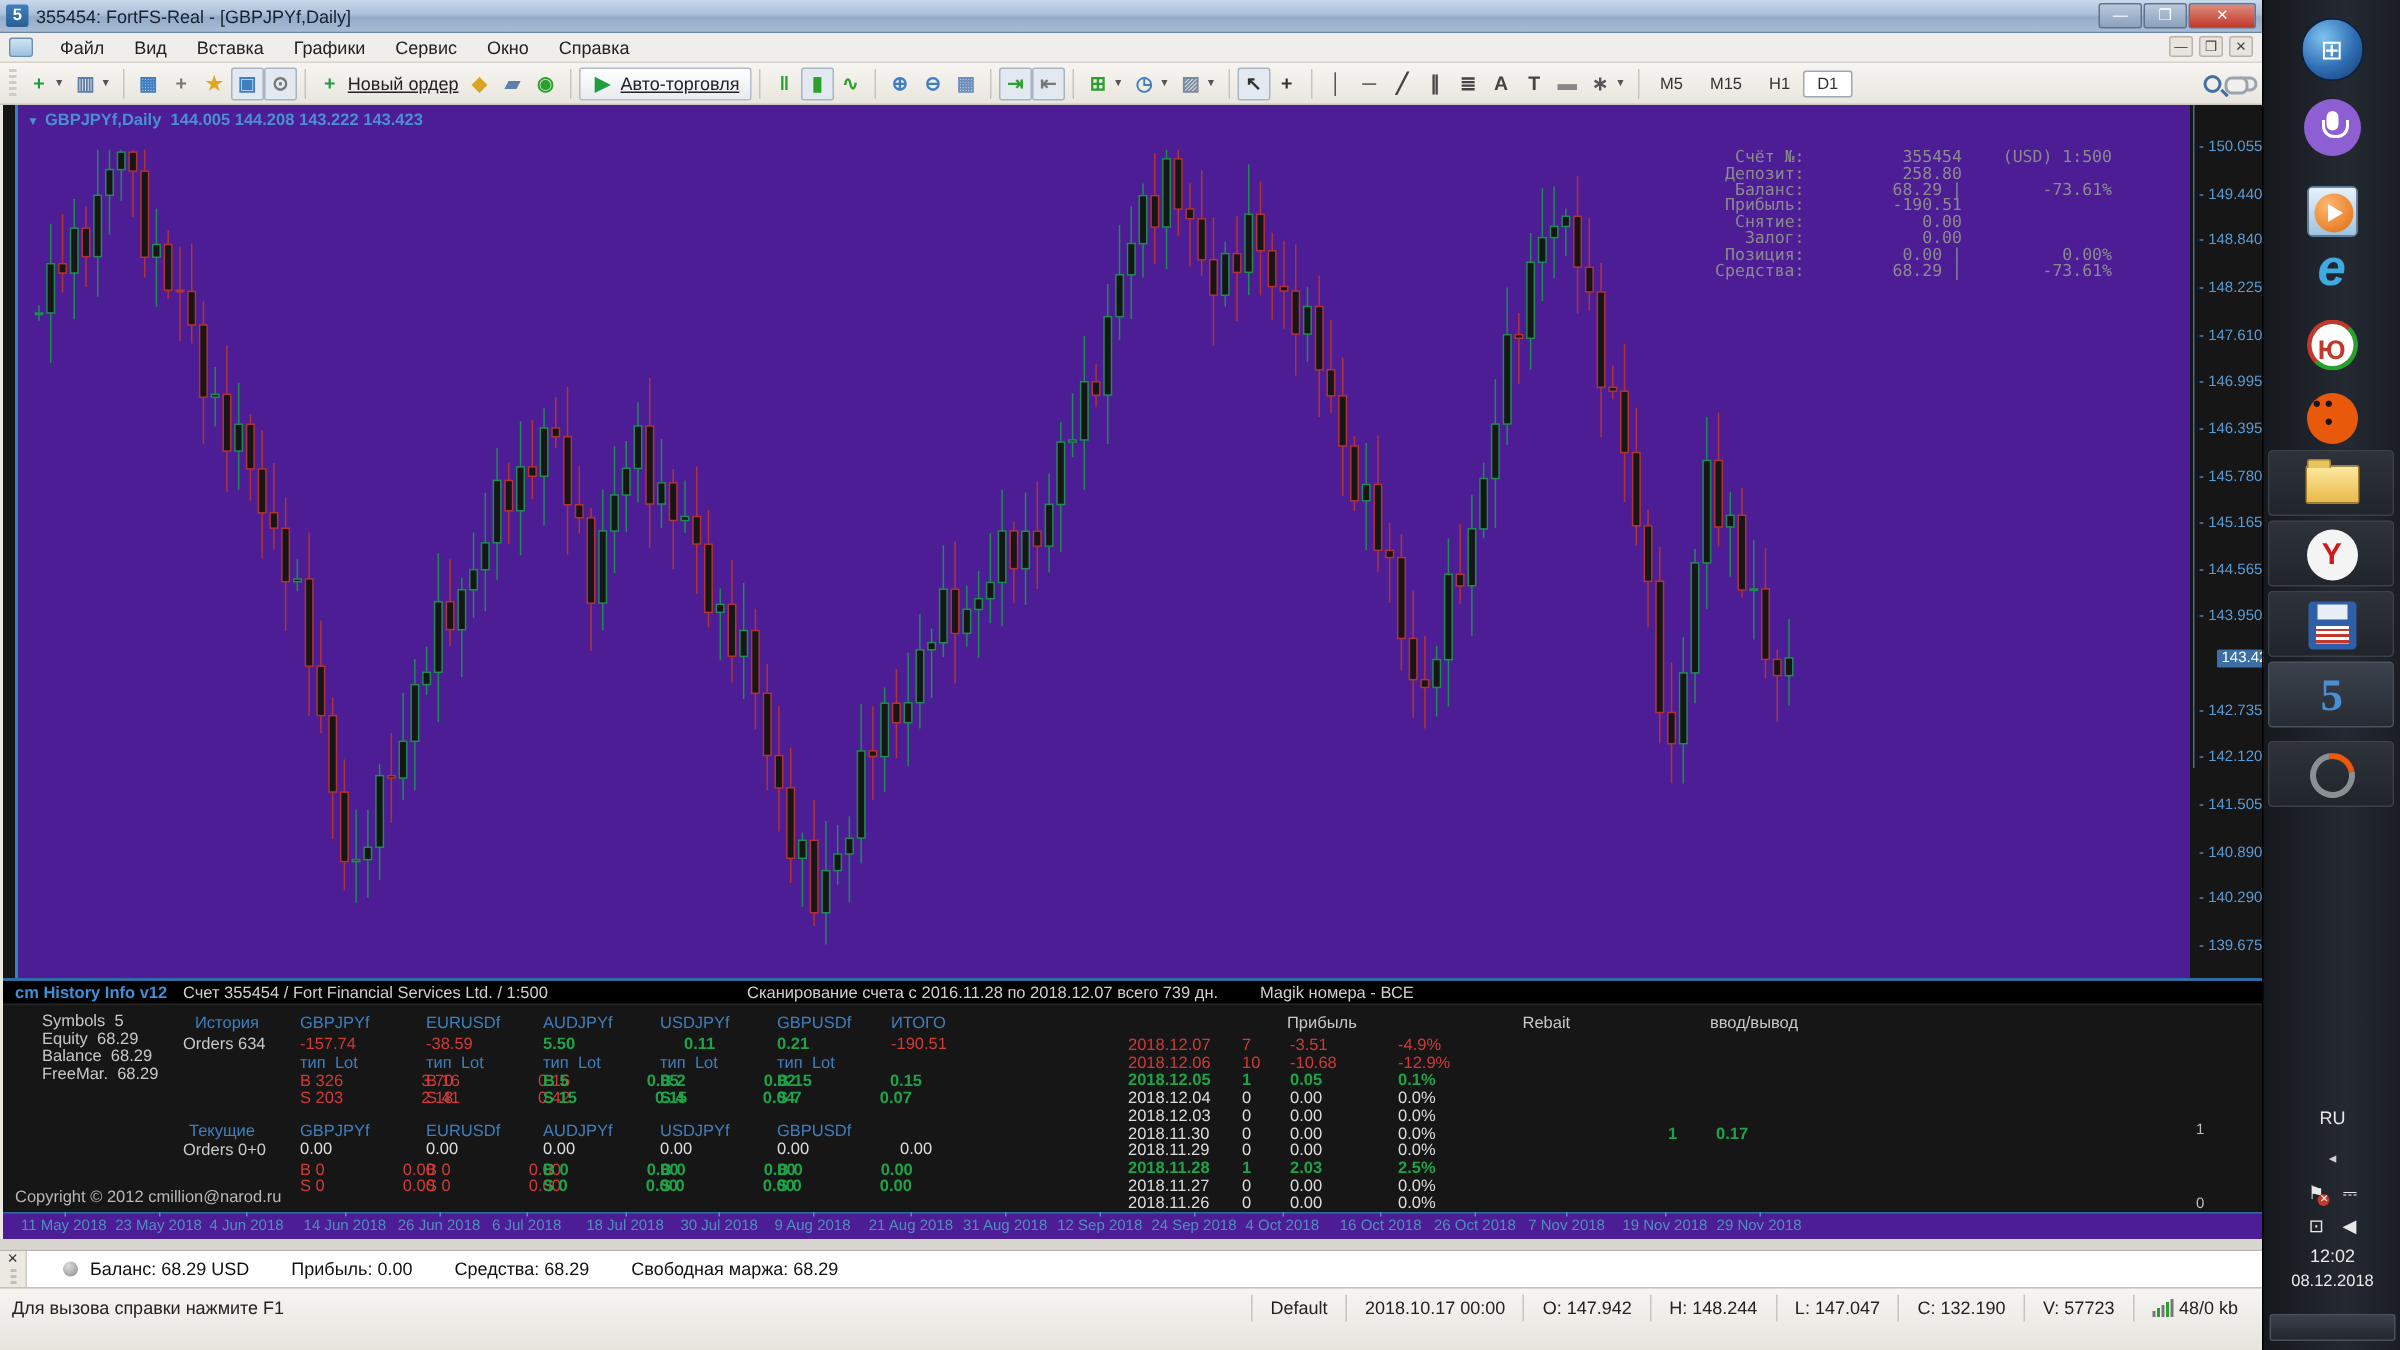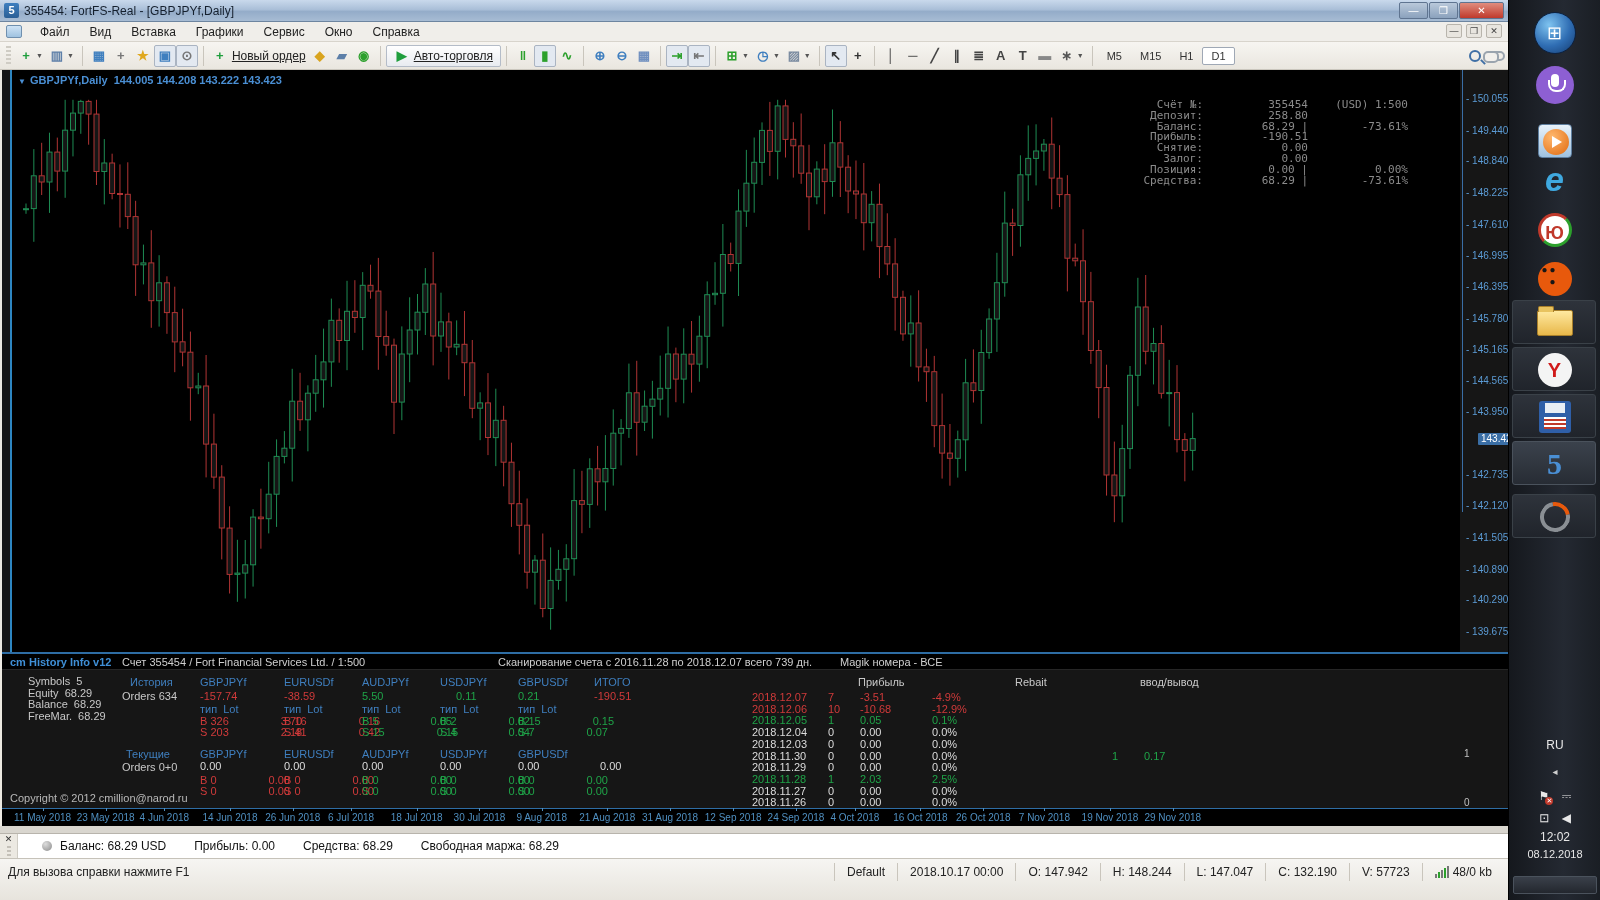--- a/index.html
+++ b/index.html
@@ -47,21 +47,21 @@
   .tf-btn.active { border-color:#9fa8b5; background:#fff; }
   .icon-search { position:relative; width:12px; height:12px; border:2px solid #3f6fa5; border-radius:50%; }
   .icon-search::after { content:""; position:absolute; left:9px; top:9px; width:6px; height:2px;
     background:#3f6fa5; transform:rotate(45deg); }
   .icon-chat { position:relative; width:16px; height:10px; border:2px solid #9aa4ae; border-radius:6px; }
   .icon-chat::after { content:""; position:absolute; left:-8px; top:-2px; width:12px; height:8px;
     border:2px solid #9aa4ae; border-radius:5px; background:#f2f0ec; }
 
   
   .chart-wrap { position:absolute; left:2px; top:70px; width:1506px; height:582px; background:#161616; }
-  .plot { position:absolute; left:8px; top:0; width:1450px; height:582px; background:#000000;
+  .plot { position:absolute; left:8px; top:0; width:1450px; height:582px; background:#4c1d95;
     border-left:2px solid #2e86c1; }
   .symbol-label { position:absolute; left:6px; top:4px; font-size:11px; color:#4a8fd4; font-weight:bold; }
   .symbol-label .tri { font-size:8px; margin-right:4px; }
   .acct-overlay { position:absolute; right:52px; top:30px; font-family:"DejaVu Sans Mono", monospace;
     font-size:11px; line-height:10.8px; color:#8b8b8b; text-align:right; }
   .acct-row { display:flex; justify-content:flex-end; }
   .acct-row .al { width:110px; text-align:right; white-space:pre; }
   .acct-row .av { width:105px; text-align:right; white-space:pre; }
   .acct-row .ax { width:100px; text-align:right; white-space:pre; }
 
@@ -75,26 +75,26 @@
   .panel { position:absolute; left:2px; top:652px; width:1506px; height:156px; background:#161616;
     border-top:2px solid #2e6da4; font-size:11px; }
   .panel-head { position:absolute; left:0; top:0; width:100%; height:16px; background:#000000;
     border-bottom:1px solid #262626; }
   .ph-name { position:absolute; left:8px; top:2px; color:#3f8fd6; font-weight:bold; font-size:11px; }
   .ph-acct { position:absolute; left:120px; top:2px; color:#cfcfcf; }
   .ph-scan { position:absolute; left:496px; top:2px; color:#cfcfcf; }
   .ph-magik { position:absolute; left:838px; top:2px; color:#cfcfcf; }
   .p-abs { position:absolute; white-space:pre; }
   .c-blue { color:#3f7fbf; } .c-sil { color:#c8c8c8; } .c-red { color:#d03a3a; }
-  .c-grn { color:#1fa348; } .c-wht { color:#dcdcdc; }
+  .c-grn { color:#1fa348;font-weight:bold; } .c-wht { color:#dcdcdc; }
   .lot-off { display:inline-block; width:52px; }
   .copyright { position:absolute; left:8px; top:138px; color:#b8b8b8; font-size:11px; }
   .scale-mark { position:absolute; left:1464px; color:#c0c0c0; font-size:10px; }
 
-  .date-axis { position:absolute; left:2px; top:808px; width:1506px; height:18px; background:#000000;
+  .date-axis { position:absolute; left:2px; top:808px; width:1506px; height:18px; background:#4c1d95;
     border-top:1px solid #2e6da4; }
   .dtick { position:absolute; top:3px; font-size:10px; color:#4f8fc0; white-space:nowrap; }
   .dtick::before { content:""; position:absolute; left:50%; top:-4px; width:1px; height:3px; background:#4f8fc0; }
 
   
   .gap-strip { position:absolute; left:0; top:826px; width:1508px; height:7px; background:#d9d6cf; }
   .terminal { position:absolute; left:0; top:833px; width:1508px; height:25px; background:#fff;
     border-top:1px solid #b8b4ac; display:flex; align-items:center; }
   .term-grip { width:18px; height:100%; background:#ece9e2; border-right:1px solid #cfccc4;
     display:flex; flex-direction:column; align-items:center; }

